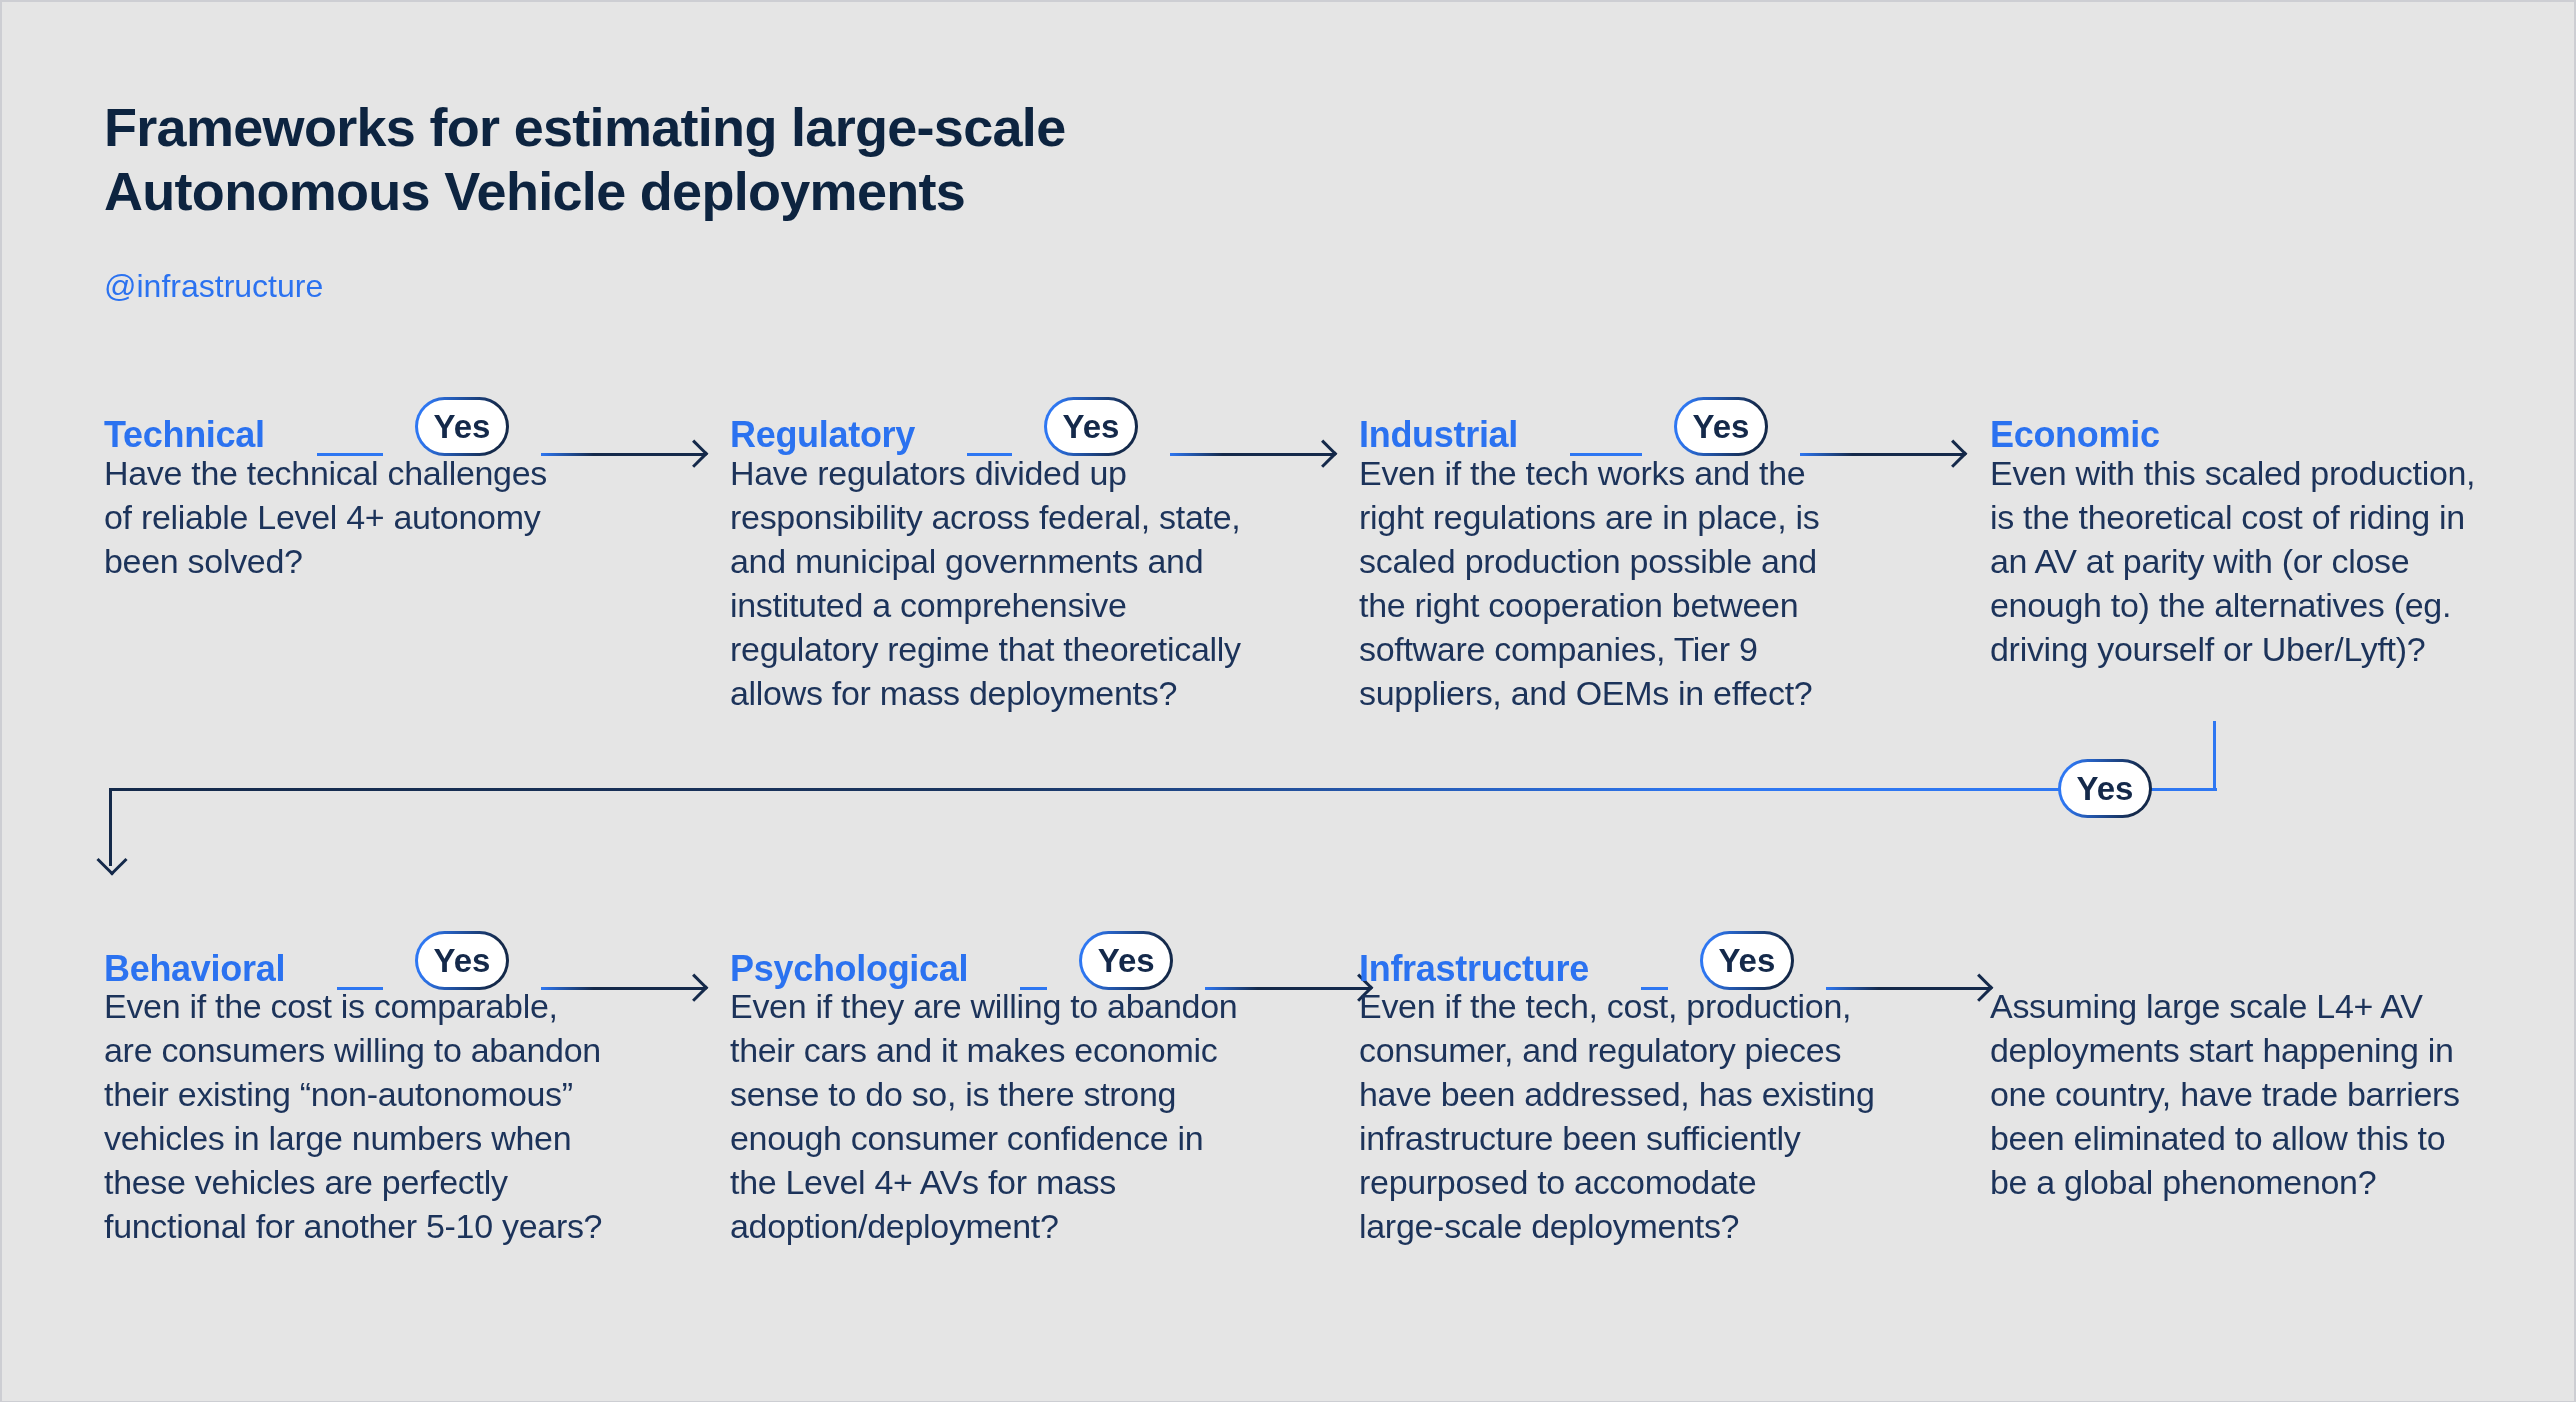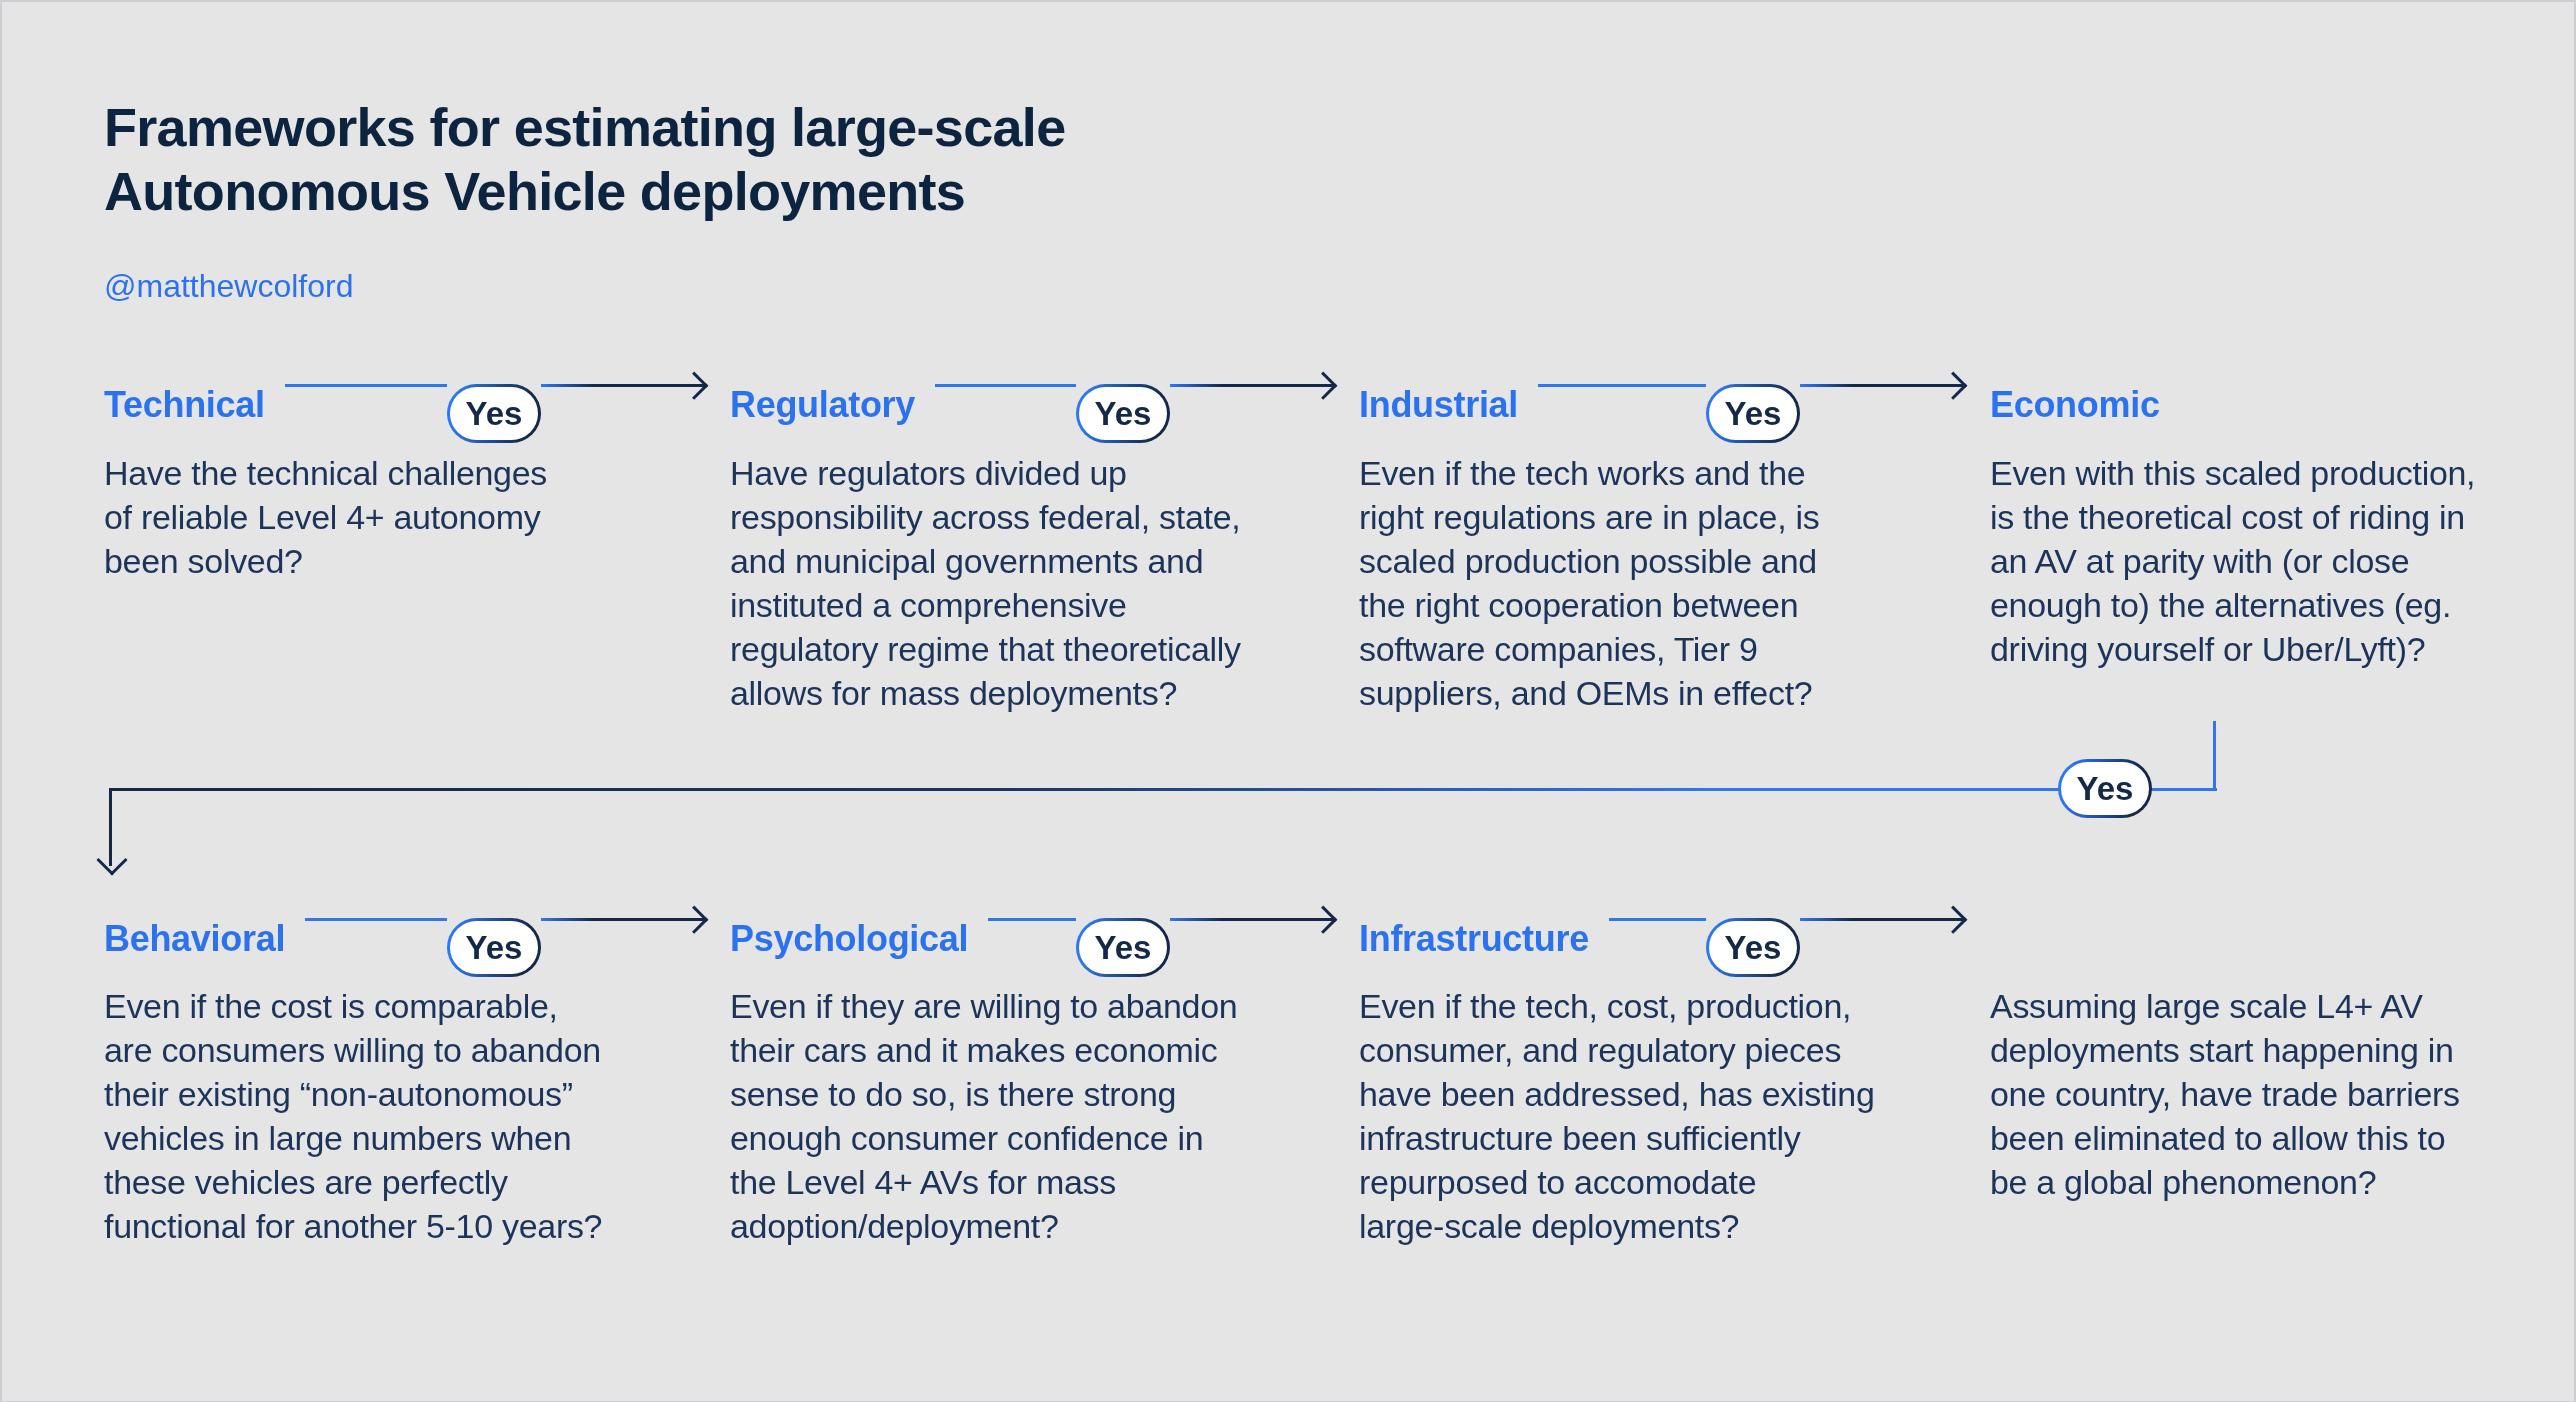--- a/index.html
+++ b/index.html
@@ -20,21 +20,21 @@
   .handle{
     position:absolute;left:102px;top:266px;
     font-size:32px;font-weight:400;color:#2b72f0;white-space:nowrap;
   }
   .hdr-row{position:absolute;left:0;right:0;height:60px;}
   .hdr-row.r1{top:382px;}
   .hdr-row.r2{top:916px;}
   .para-row{position:absolute;left:0;right:0;}
   .para-row.r1{top:449px;}
   .para-row.r2{top:982px;}
-  .cell{position:absolute;top:0;height:100%;display:flex;align-items:flex-start;}
+  .cell{position:absolute;top:12px;height:100%;display:flex;align-items:flex-end;gap:32px;}
   .c1{left:102px;width:602px;}
   .c2{left:728px;width:605px;}
   .c3{left:1357px;width:606px;}
   .c4{left:1988px;width:564px;}
   .cat-label{
     font-size:36px;font-weight:700;color:#2b72f0;
     white-space:nowrap;letter-spacing:-0.3px;flex:0 0 auto;
   }
   .seg-blue{
     flex:1 1 auto;height:3.4px;margin-left:20px;
@@ -88,21 +88,21 @@
     position:absolute;left:2056px;top:757px;z-index:2;
   }
 </style>
 </head>
 <body>
 
 <div class="canvas">
 
   <div class="page-title">Frameworks for estimating large-scale
 Autonomous Vehicle deployments</div>
-  <div class="handle">@matthewcolford</div>
+  <div class="handle">@infrastructure</div>
 
   <div class="hdr-row r1">
     <div class="cell c1">
       <span class="cat-label">Technical</span>
       <div class="seg-blue"></div>
       <div class="pill">Yes</div>
       <div class="seg-dark">
         <span class="chevron-right"></span>
       </div>
     </div>

